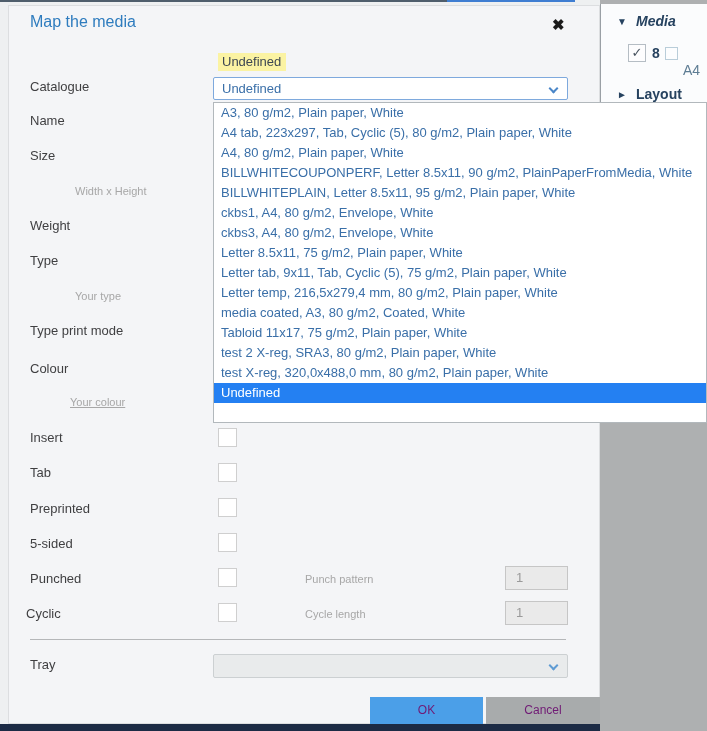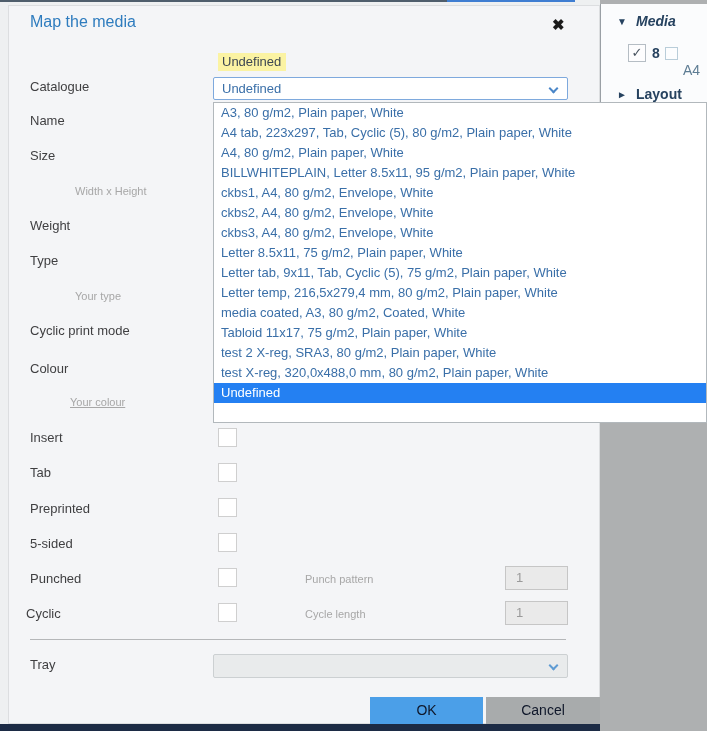--- a/index.html
+++ b/index.html
@@ -41,21 +41,21 @@
   .opt.selected { background:#2480f2; color:#fff; }
 
   .cb { width:19px; height:19px; background:#fff; border:1px solid #cfcfcf; }
 
   .dis-input { width:63px; height:24px; background:#eaeaea; border:1px solid #c6c6c6; color:#9a9a9a; font-size:13px; line-height:22px; padding-left:10px; }
 
   .divider { left:30px; top:639px; width:536px; height:1px; background:#b5b7b9; }
 
   .tray-select { left:213px; top:654px; width:355px; height:24px; background:#e9ebec; border:1px solid #ccd0d2; border-radius:2px; }
 
-  .btn { height:27px; top:697px; color:#0f172a; font-size:14px; text-align:center; line-height:27px; cursor:pointer; }
+  .btn { height:27px; top:697px; color:#701a75; font-size:12px; text-align:center; line-height:27px; cursor:pointer; }
   .btn-ok { left:370px; width:113px; background:#4b9fe8; }
   .btn-cancel { left:486px; width:114px; background:#a8abac; }
 </style>
 </head>
 <body>
 
 <div class="abs top-strip-dark"></div>
 <div class="abs top-strip-blue"></div>
 <div class="abs right-backdrop"></div>
 <div class="abs bottom-bar"></div>
@@ -76,43 +76,43 @@
 
 <div class="abs hl-undefined">Undefined</div>
 
 <div class="abs lbl" style="left:30px;top:78px;">Catalogue</div>
 <div class="abs lbl" style="left:30px;top:112px;">Name</div>
 <div class="abs lbl" style="left:30px;top:147px;">Size</div>
 <div class="abs sublbl" style="left:75px;top:182px;">Width x Height</div>
 <div class="abs lbl" style="left:30px;top:217px;">Weight</div>
 <div class="abs lbl" style="left:30px;top:252px;">Type</div>
 <div class="abs sublbl" style="left:75px;top:287px;">Your type</div>
-<div class="abs lbl" style="left:30px;top:322px;">Cyclic print mode</div>
+<div class="abs lbl" style="left:30px;top:322px;">Type print mode</div>
 <div class="abs lbl" style="left:30px;top:360px;">Colour</div>
 <div class="abs sublbl" style="left:70px;top:393px;text-decoration:underline;">Your colour</div>
 <div class="abs lbl" style="left:30px;top:429px;">Insert</div>
 <div class="abs lbl" style="left:30px;top:464px;">Tab</div>
 <div class="abs lbl" style="left:30px;top:500px;">Preprinted</div>
 <div class="abs lbl" style="left:30px;top:535px;">5-sided</div>
 <div class="abs lbl" style="left:30px;top:570px;">Punched</div>
 <div class="abs lbl" style="left:26px;top:605px;">Cyclic</div>
 <div class="abs lbl" style="left:30px;top:656px;">Tray</div>
 
 <div class="abs cat-select">
   <span>Undefined</span>
   <span class="chev"></span>
 </div>
 
 <div class="abs listbox" id="listbox">
     <div class="opt">A3, 80 g/m2, Plain paper, White</div>
     <div class="opt">A4 tab, 223x297, Tab, Cyclic (5), 80 g/m2, Plain paper, White</div>
     <div class="opt">A4, 80 g/m2, Plain paper, White</div>
+    <div class="opt">BILLWHITECOUPONPERF, Letter 8.5x11, 90 g/m2, PlainPaperFromMedia, White</div>
     <div class="opt">BILLWHITEPLAIN, Letter 8.5x11, 95 g/m2, Plain paper, White</div>
     <div class="opt">ckbs1, A4, 80 g/m2, Envelope, White</div>
-    <div class="opt">ckbs2, A4, 80 g/m2, Envelope, White</div>
     <div class="opt">ckbs3, A4, 80 g/m2, Envelope, White</div>
     <div class="opt">Letter 8.5x11, 75 g/m2, Plain paper, White</div>
     <div class="opt">Letter tab, 9x11, Tab, Cyclic (5), 75 g/m2, Plain paper, White</div>
     <div class="opt">Letter temp, 216,5x279,4 mm, 80 g/m2, Plain paper, White</div>
     <div class="opt">media coated, A3, 80 g/m2, Coated, White</div>
     <div class="opt">Tabloid 11x17, 75 g/m2, Plain paper, White</div>
     <div class="opt">test 2 X-reg, SRA3, 80 g/m2, Plain paper, White</div>
     <div class="opt">test X-reg, 320,0x488,0 mm, 80 g/m2, Plain paper, White</div>
     <div class="opt selected">Undefined</div>
   </div>

